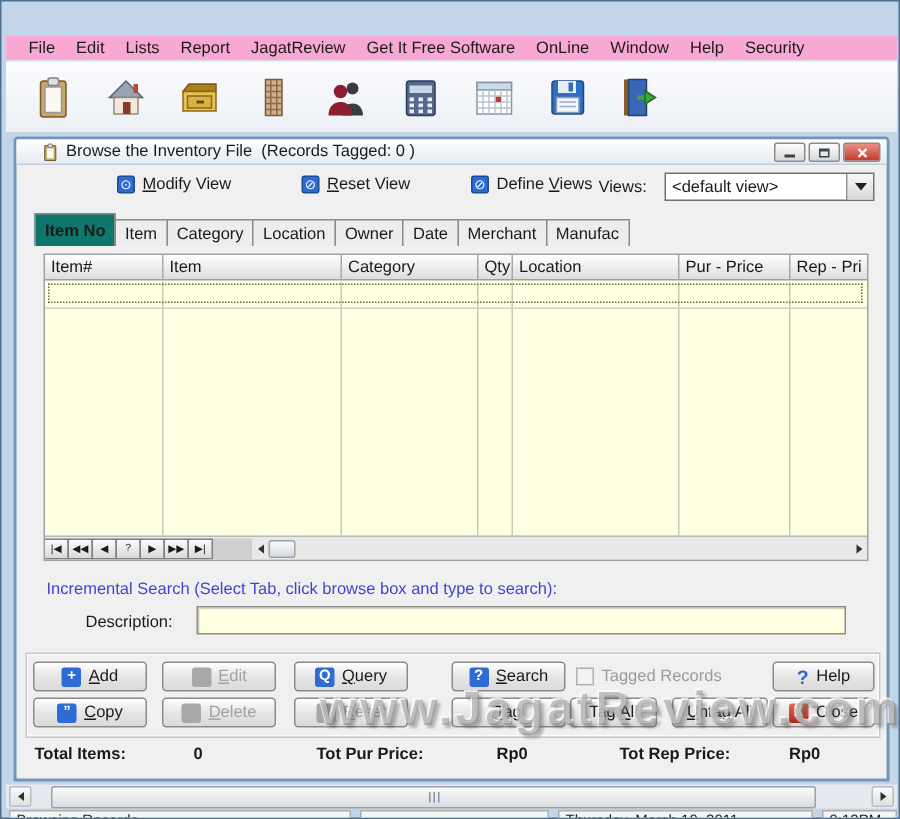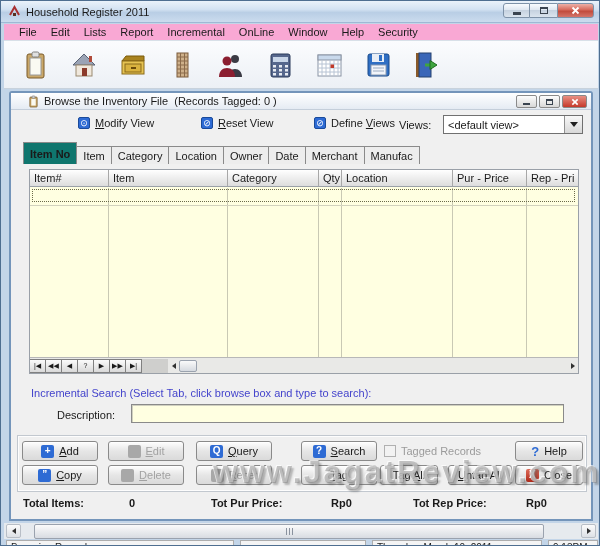--- a/index.html
+++ b/index.html
@@ -136,47 +136,28 @@
   
   .watermark { position:absolute; top:453px; left:0; width:600px; text-align:right; z-index:50;
     font-size:32px; font-weight:bold; letter-spacing:2px; color:rgba(135,135,135,0.5); pointer-events:none;
     text-shadow:-1px -1px 0 rgba(255,255,255,0.75), 2px 2px 2px rgba(70,70,70,0.35); }
 </style>
 </head>
 <body>
 
 <div class="app">
 
-  <div class="titlebar">
-    <svg width="13" height="13" viewBox="0 0 13 13">
-        <path d="M2 10 L6.5 2 L11 10" fill="none" stroke="#A83030" stroke-width="2"></path>
-        <rect x="5" y="8" width="3" height="3" fill="#5A3020"></rect>
-      </svg>
-    <span class="t">Household Register 2011</span>
-    <div class="win-controls">
-      <div class="win-btn min">
-          <div class="glyph-min"></div>
-        </div>
-      <div class="win-btn max">
-          <div class="glyph-max"></div>
-        </div>
-      <div class="win-btn cls">
-          <svg width="9" height="9" viewBox="0 0 9 9">
-            <path d="M1.5 1.5 L7.5 7.5 M7.5 1.5 L1.5 7.5" stroke="#FFF" stroke-width="1.8"></path>
-          </svg>
-        </div>
-    </div>
-  </div>
 
   <div class="menubar">
     <span class="menu-item">File</span>
     <span class="menu-item">Edit</span>
     <span class="menu-item">Lists</span>
     <span class="menu-item">Report</span>
-    <span class="menu-item">Incremental</span>
+    <span class="menu-item">JagatReview</span>
+    <span class="menu-item">Get It Free Software</span>
     <span class="menu-item">OnLine</span>
     <span class="menu-item">Window</span>
     <span class="menu-item">Help</span>
     <span class="menu-item">Security</span>
   </div>
 
   <div class="toolbar">
     <div class="tool-btn" title="clipboard">
       <svg width="30" height="30" viewBox="0 0 30 30">
           <rect x="7" y="4" width="17" height="24" rx="2" fill="#C9A769" stroke="#7A5A2A"></rect>

